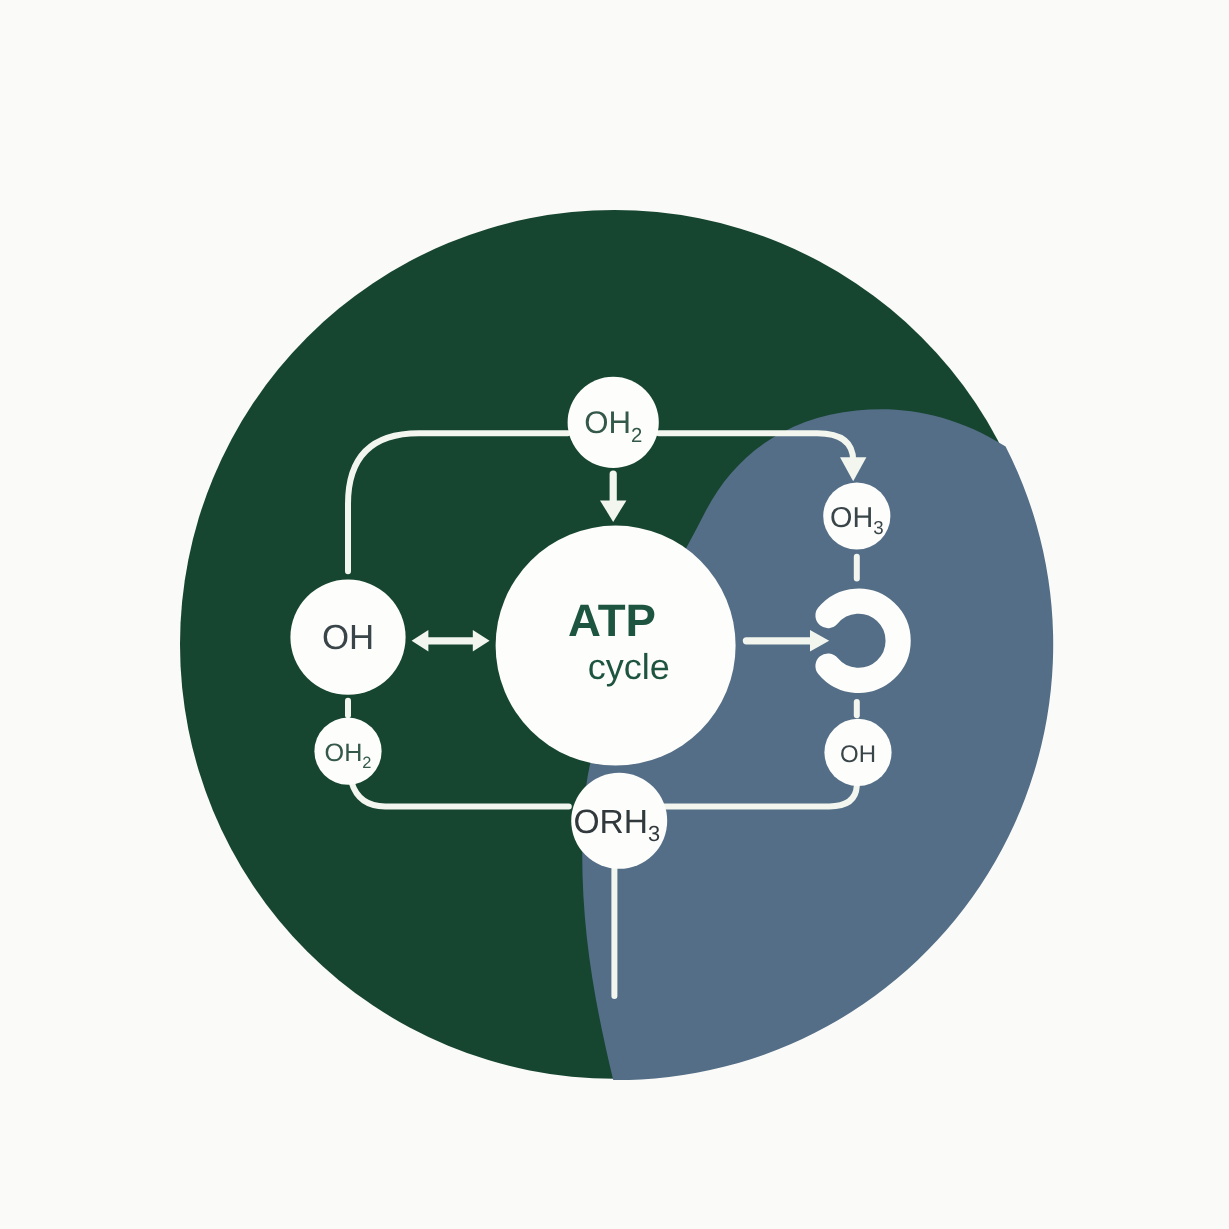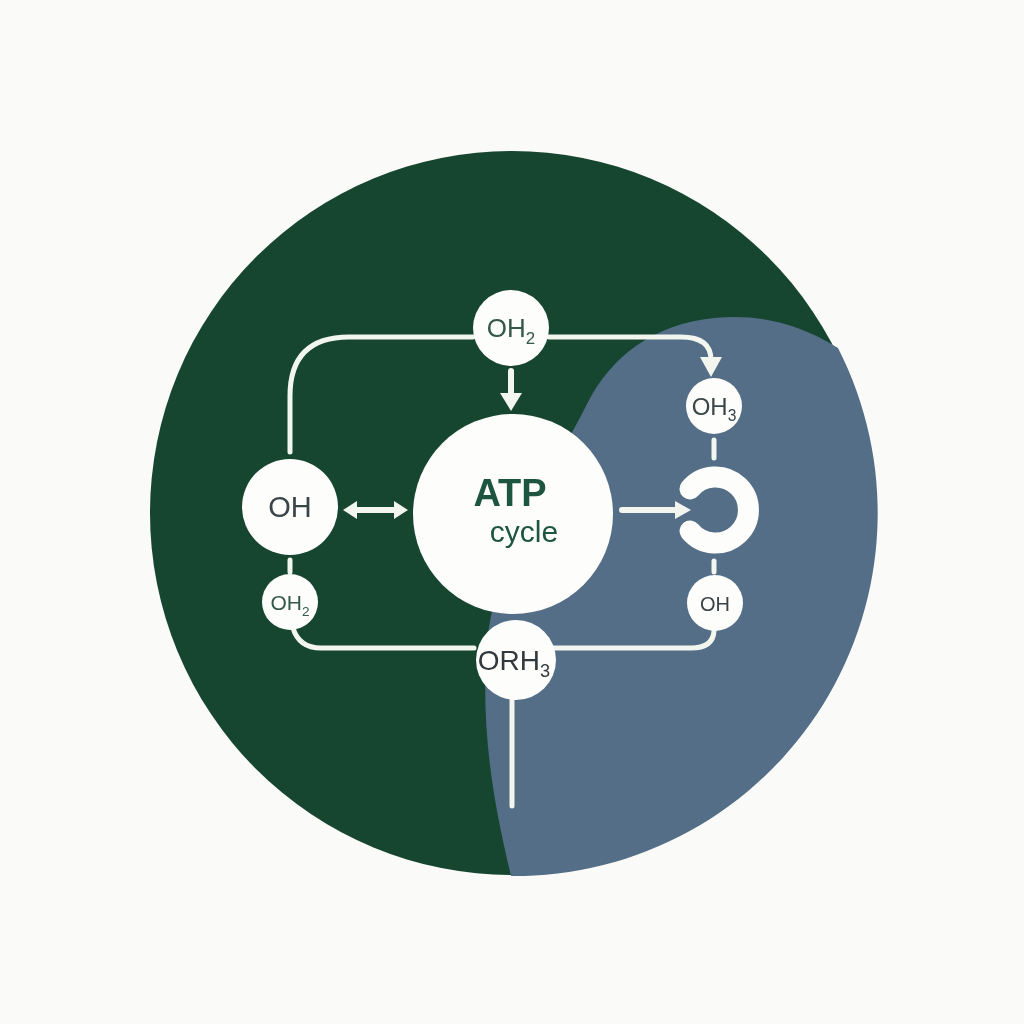--- a/index.html
+++ b/index.html
@@ -1,21 +1,21 @@
 <!DOCTYPE html>
 <html style="--background: #fafaf8; --green: #164530; --blue: #536e86; --line: #f2f6ee; --node_fill: #fdfdfb; --text_green: #34584a; --text_slate: #3a4549; --text_dark: #31393c; --center_text: #1e5540;"><head>
 <meta charset="utf-8">
 <style>
   html,body{margin:0;padding:0;}
   body{
     background:var(--background,#fafaf8);
     font-family:"Liberation Sans",sans-serif;
     width:1024px;height:1024px;overflow:hidden;
   }
-  .stage{position:relative;width:1024px;height:792px;background:var(--background,#fafaf8);}
+  .stage{position:relative;width:1024px;height:792px;background:var(--background,#fafaf8);margin-top:24px;}
   svg{display:block;}
   svg text{font-family:"Liberation Sans",sans-serif;}
 
   .big-circle{fill:var(--green,#164530);}
   .blue-region{fill:var(--blue,#536e86);}
 
   .connector{stroke:var(--line,#f2f6ee);stroke-width:5;fill:none;stroke-linecap:round;}
   .arrowhead{fill:var(--line,#f2f6ee);stroke:none;}
   .arrow-shaft{stroke:var(--line,#f2f6ee);stroke-width:6;fill:none;stroke-linecap:round;}
 

